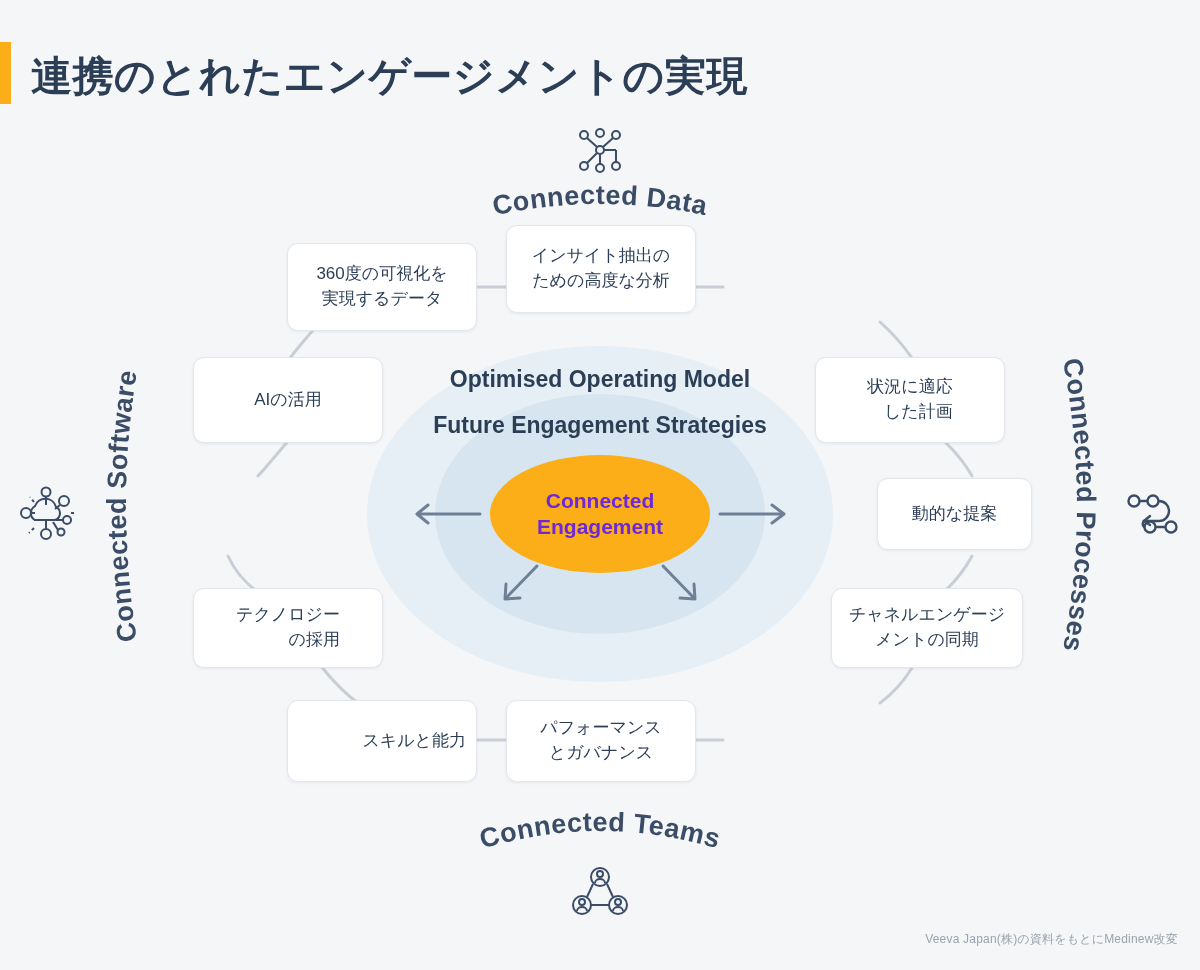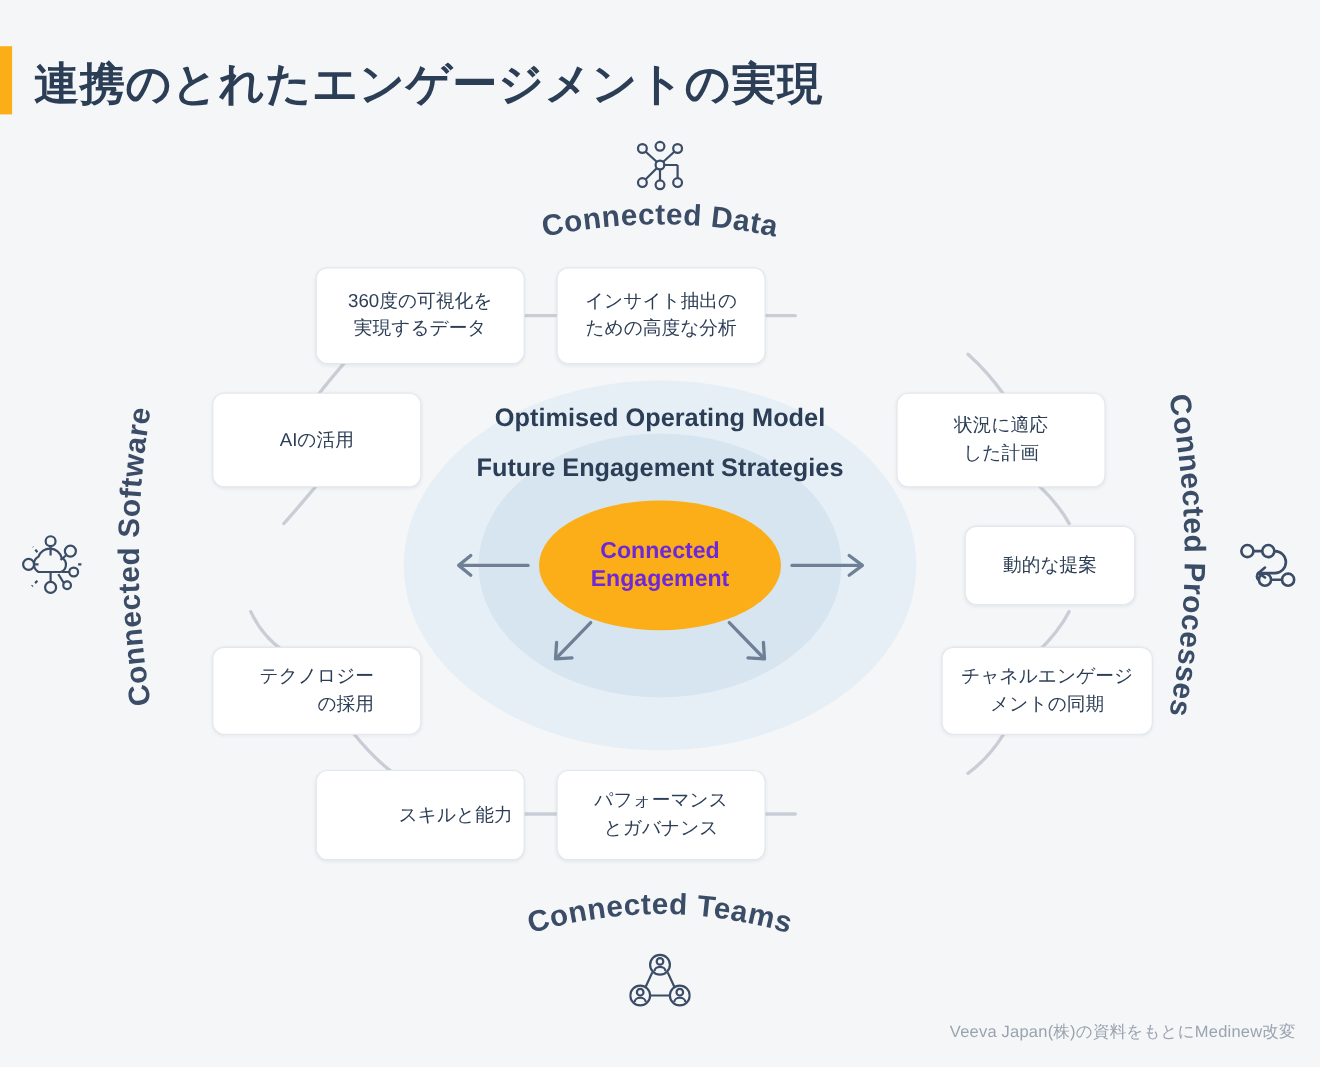--- a/index.html
+++ b/index.html
@@ -96,21 +96,21 @@
     letter-spacing: 0.5px;
   }
 
   
   .icon-box { position: absolute; }
 
   
   .footer {
     position: absolute;
     right: 22px; bottom: 22px;
-    font-size: 15px;
+    font-size: 12px;
     color: #9aa3ae;
     letter-spacing: 0.2px;
   }
 </style>
 </head>
 <body>
 
 <div id="page">
 
   <div class="title-wrap">
@@ -263,42 +263,42 @@
     </svg>
   </div>
 
   <div class="node" style="left:287px; top:243px; width:190px; height:88px;">
     <div>
       <span>360度の可視化を</span>
       <span>実現するデータ</span>
     </div>
   </div>
 
-  <div class="node" style="left:506px; top:243px; width:190px; height:88px;">
+  <div class="node" style="left:506px; top:225px; width:190px; height:88px;">
     <div>
       <span>インサイト抽出の</span>
       <span>ための高度な分析</span>
     </div>
   </div>
 
 
-  <div class="node" style="left:815px; top:357px; width:190px; height:86px;">
+  <div class="node" style="left:815px; top:357px; width:190px; height:86px;text-align:right;">
     <div>
       <span>状況に適応</span>
       <span>した計画</span>
     </div>
   </div>
 
   <div class="node" style="left:877px; top:478px; width:155px; height:72px;">
     <div>
       <span>動的な提案</span>
     </div>
   </div>
 
-  <div class="node" style="left:856px; top:588px; width:192px; height:80px;">
+  <div class="node" style="left:831px; top:588px; width:192px; height:80px;">
     <div>
       <span>チャネルエンゲージ</span>
       <span>メントの同期</span>
     </div>
   </div>
 
 
   <div class="node" style="left:506px; top:700px; width:190px; height:82px;">
     <div>
       <span>パフォーマンス</span>

